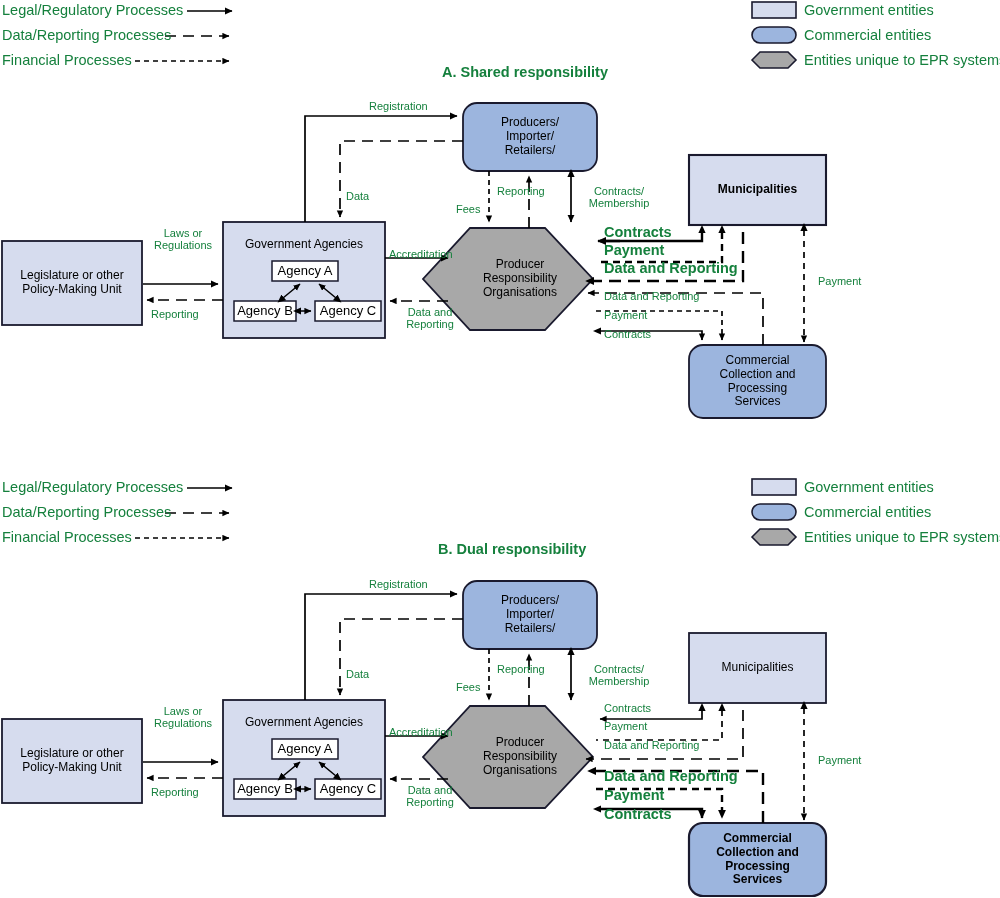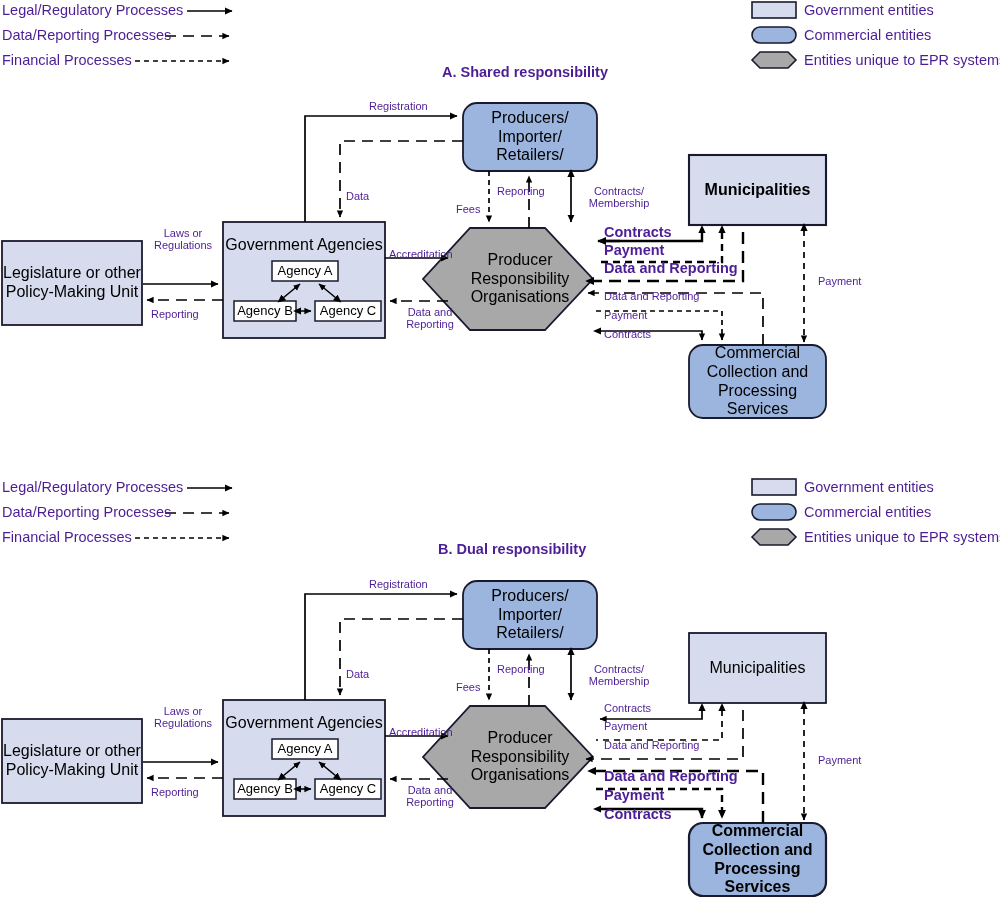--- a/index.html
+++ b/index.html
@@ -1,24 +1,24 @@
 <!DOCTYPE html>
 <html><head>
 <meta charset="utf-8">
 <style>
   html,body{margin:0;padding:0;background:#ffffff;}
   body{width:1000px;height:898px;font-family:"Liberation Sans",sans-serif;color:#000;}
   #stage{position:relative;width:1000px;height:898px;overflow:hidden;}
   svg.layer{position:absolute;left:0;top:0;width:1000px;height:898px;}
-  .txt{position:absolute;font-family:"Liberation Sans",sans-serif;color:#4c1d95;white-space:pre;line-height:1.12;}
+  .txt{position:absolute;font-family:"Liberation Sans",sans-serif;color:#15803d;white-space:pre;line-height:1.12;}
   .lbl{font-size:11px;}
   .lblb{font-size:14.5px;font-weight:bold;}
   .legend-t{font-size:14.5px;}
   .title{font-size:14.5px;font-weight:bold;}
-  .nodecap{position:absolute;display:flex;align-items:center;justify-content:center;text-align:center;font-size:16px;line-height:1.16;}
+  .nodecap{position:absolute;display:flex;align-items:center;justify-content:center;text-align:center;font-size:12px;line-height:1.16;}
   .nodecap.bold{font-weight:bold;}
   .agency{font-size:13px;}
   .ctr{text-align:center;}
 </style>
 </head>
 <body>
 
 <div id="stage">
 
   <svg class="layer" viewBox="0 0 1000 898">

